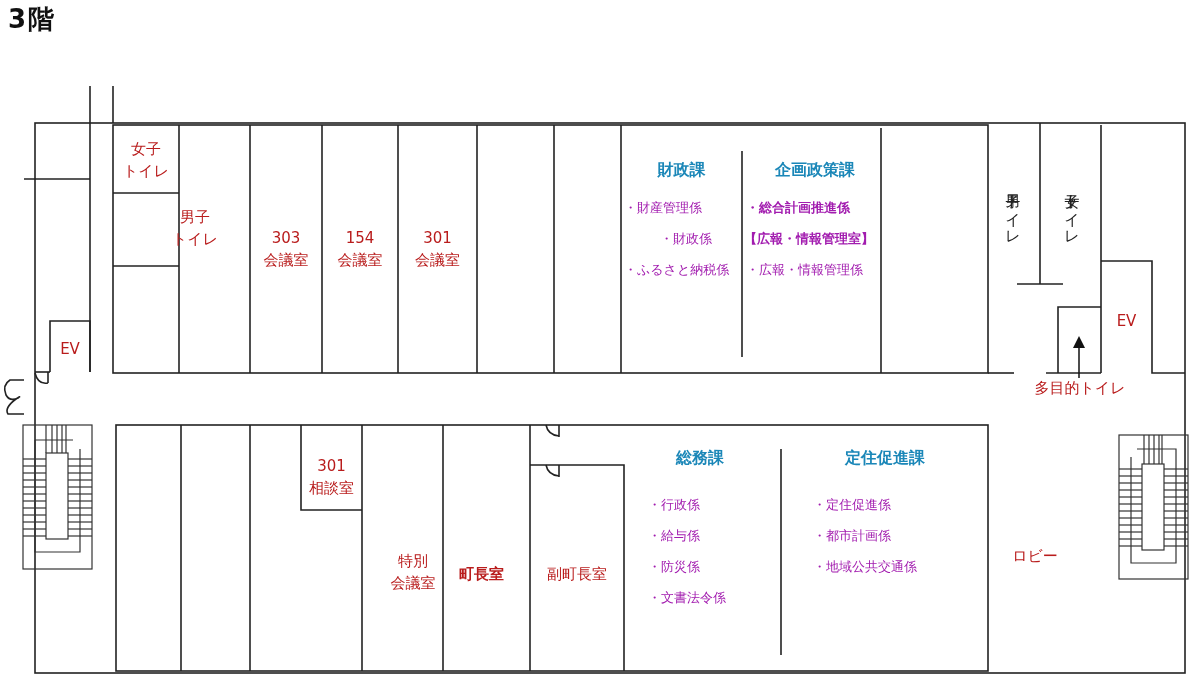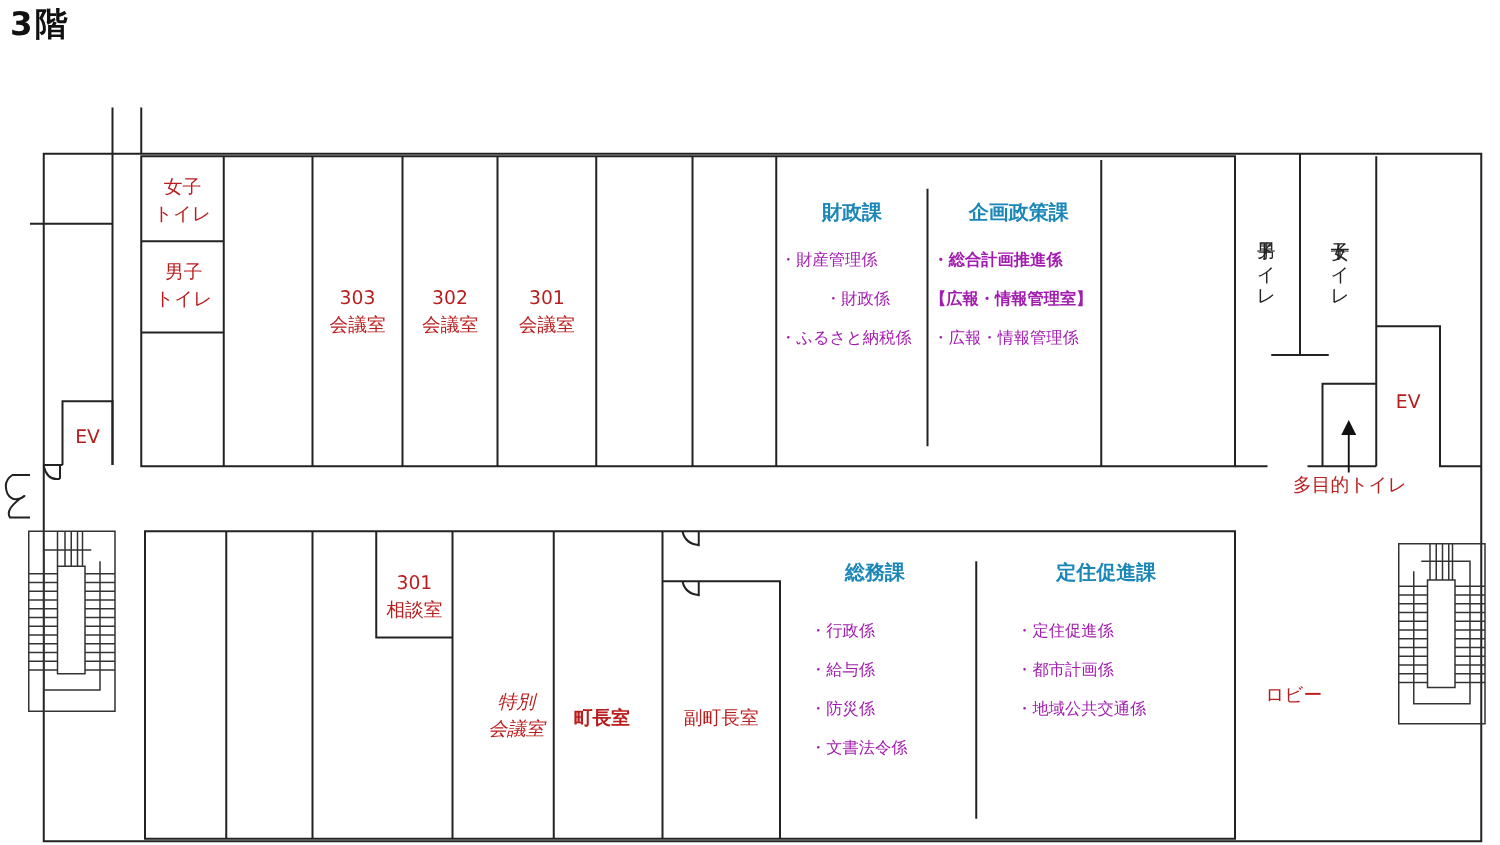--- a/index.html
+++ b/index.html
@@ -151,31 +151,31 @@
   <g>
     <line x1="1079" y1="345" x2="1079" y2="378" stroke="#111" stroke-width="1.5"></line>
     <polygon points="1073,348 1085,348 1079,336" fill="#111"></polygon>
   </g>
 </svg>
 
 <div class="label" style="left:113px;top:138px;width:66px;">
   <div>女子</div>
   <div>トイレ</div>
 </div>
-<div class="label" style="left:113px;top:206px;width:68px;">
+<div class="label" style="left:113px;top:206px;width:68px;padding-left:48px;">
   <div>男子</div>
   <div>トイレ</div>
 </div>
 
 <div class="label" style="left:250px;top:227px;width:72px;">
   <div>303</div>
   <div>会議室</div>
 </div>
 <div class="label" style="left:322px;top:227px;width:76px;">
-  <div>302</div>
+  <div>154</div>
   <div>会議室</div>
 </div>
 <div class="label" style="left:398px;top:227px;width:79px;">
   <div>301</div>
   <div>会議室</div>
 </div>
 
 <div class="dept" style="left:621px;top:160px;width:121px;">財政課</div>
 <div class="sec" style="left:624px;top:199px;">・財産管理係</div>
 <div class="sec" style="left:660px;top:230px;">・財政係</div>
@@ -190,21 +190,21 @@
 <div class="vlabel" style="left:1063px;top:182px;">女子トイレ</div>
 <div class="label" style="left:1101px;top:310px;width:51px;">EV</div>
 <div class="label" style="left:1020px;top:377px;width:120px;">多目的トイレ</div>
 
 <div class="label" style="left:50px;top:338px;width:40px;">EV</div>
 
 <div class="label" style="left:301px;top:455px;width:61px;">
   <div>301</div>
   <div>相談室</div>
 </div>
-<div class="label" style="left:362px;top:550px;width:102px;font-style:italic;">
+<div class="label" style="left:362px;top:550px;width:102px;">
   <div>特別</div>
   <div>会議室</div>
 </div>
 <div class="label" style="left:438px;top:563px;width:87px;font-weight:bold;">町長室</div>
 <div class="label" style="left:530px;top:563px;width:94px;">副町長室</div>
 
 <div class="dept" style="left:640px;top:448px;width:120px;">総務課</div>
 <div class="sec" style="left:648px;top:496px;">・行政係</div>
 <div class="sec" style="left:648px;top:527px;">・給与係</div>
 <div class="sec" style="left:648px;top:558px;">・防災係</div>

